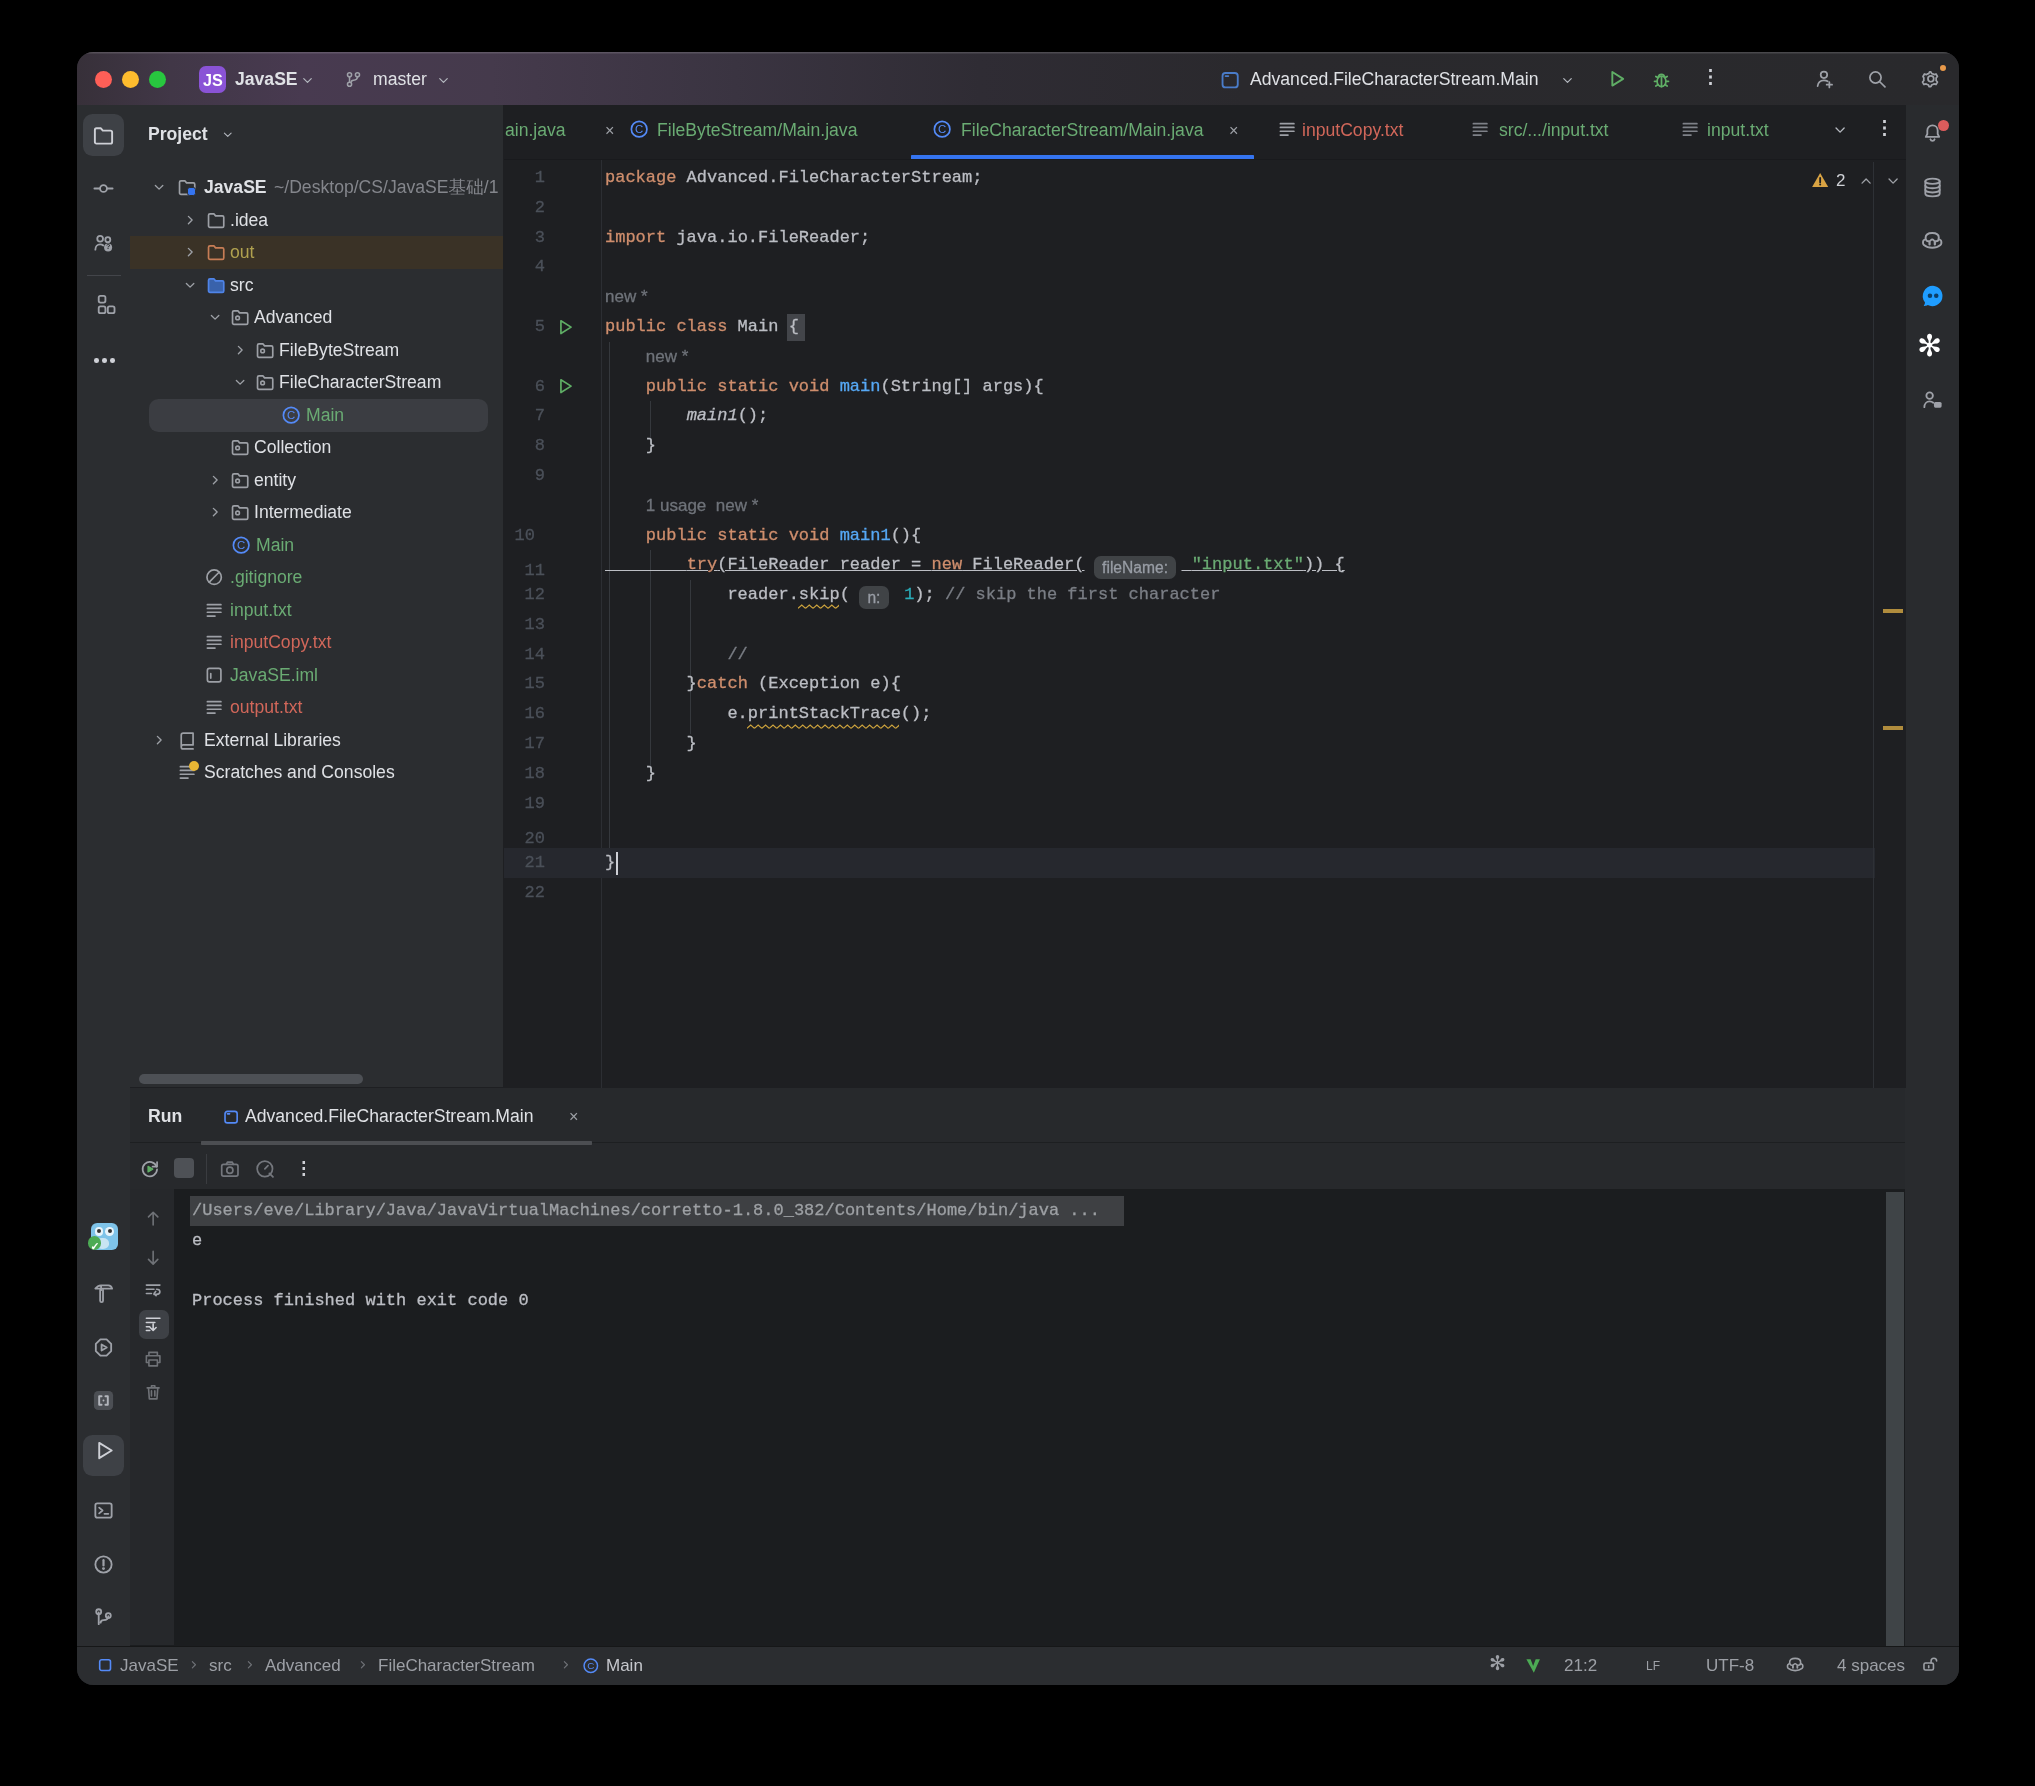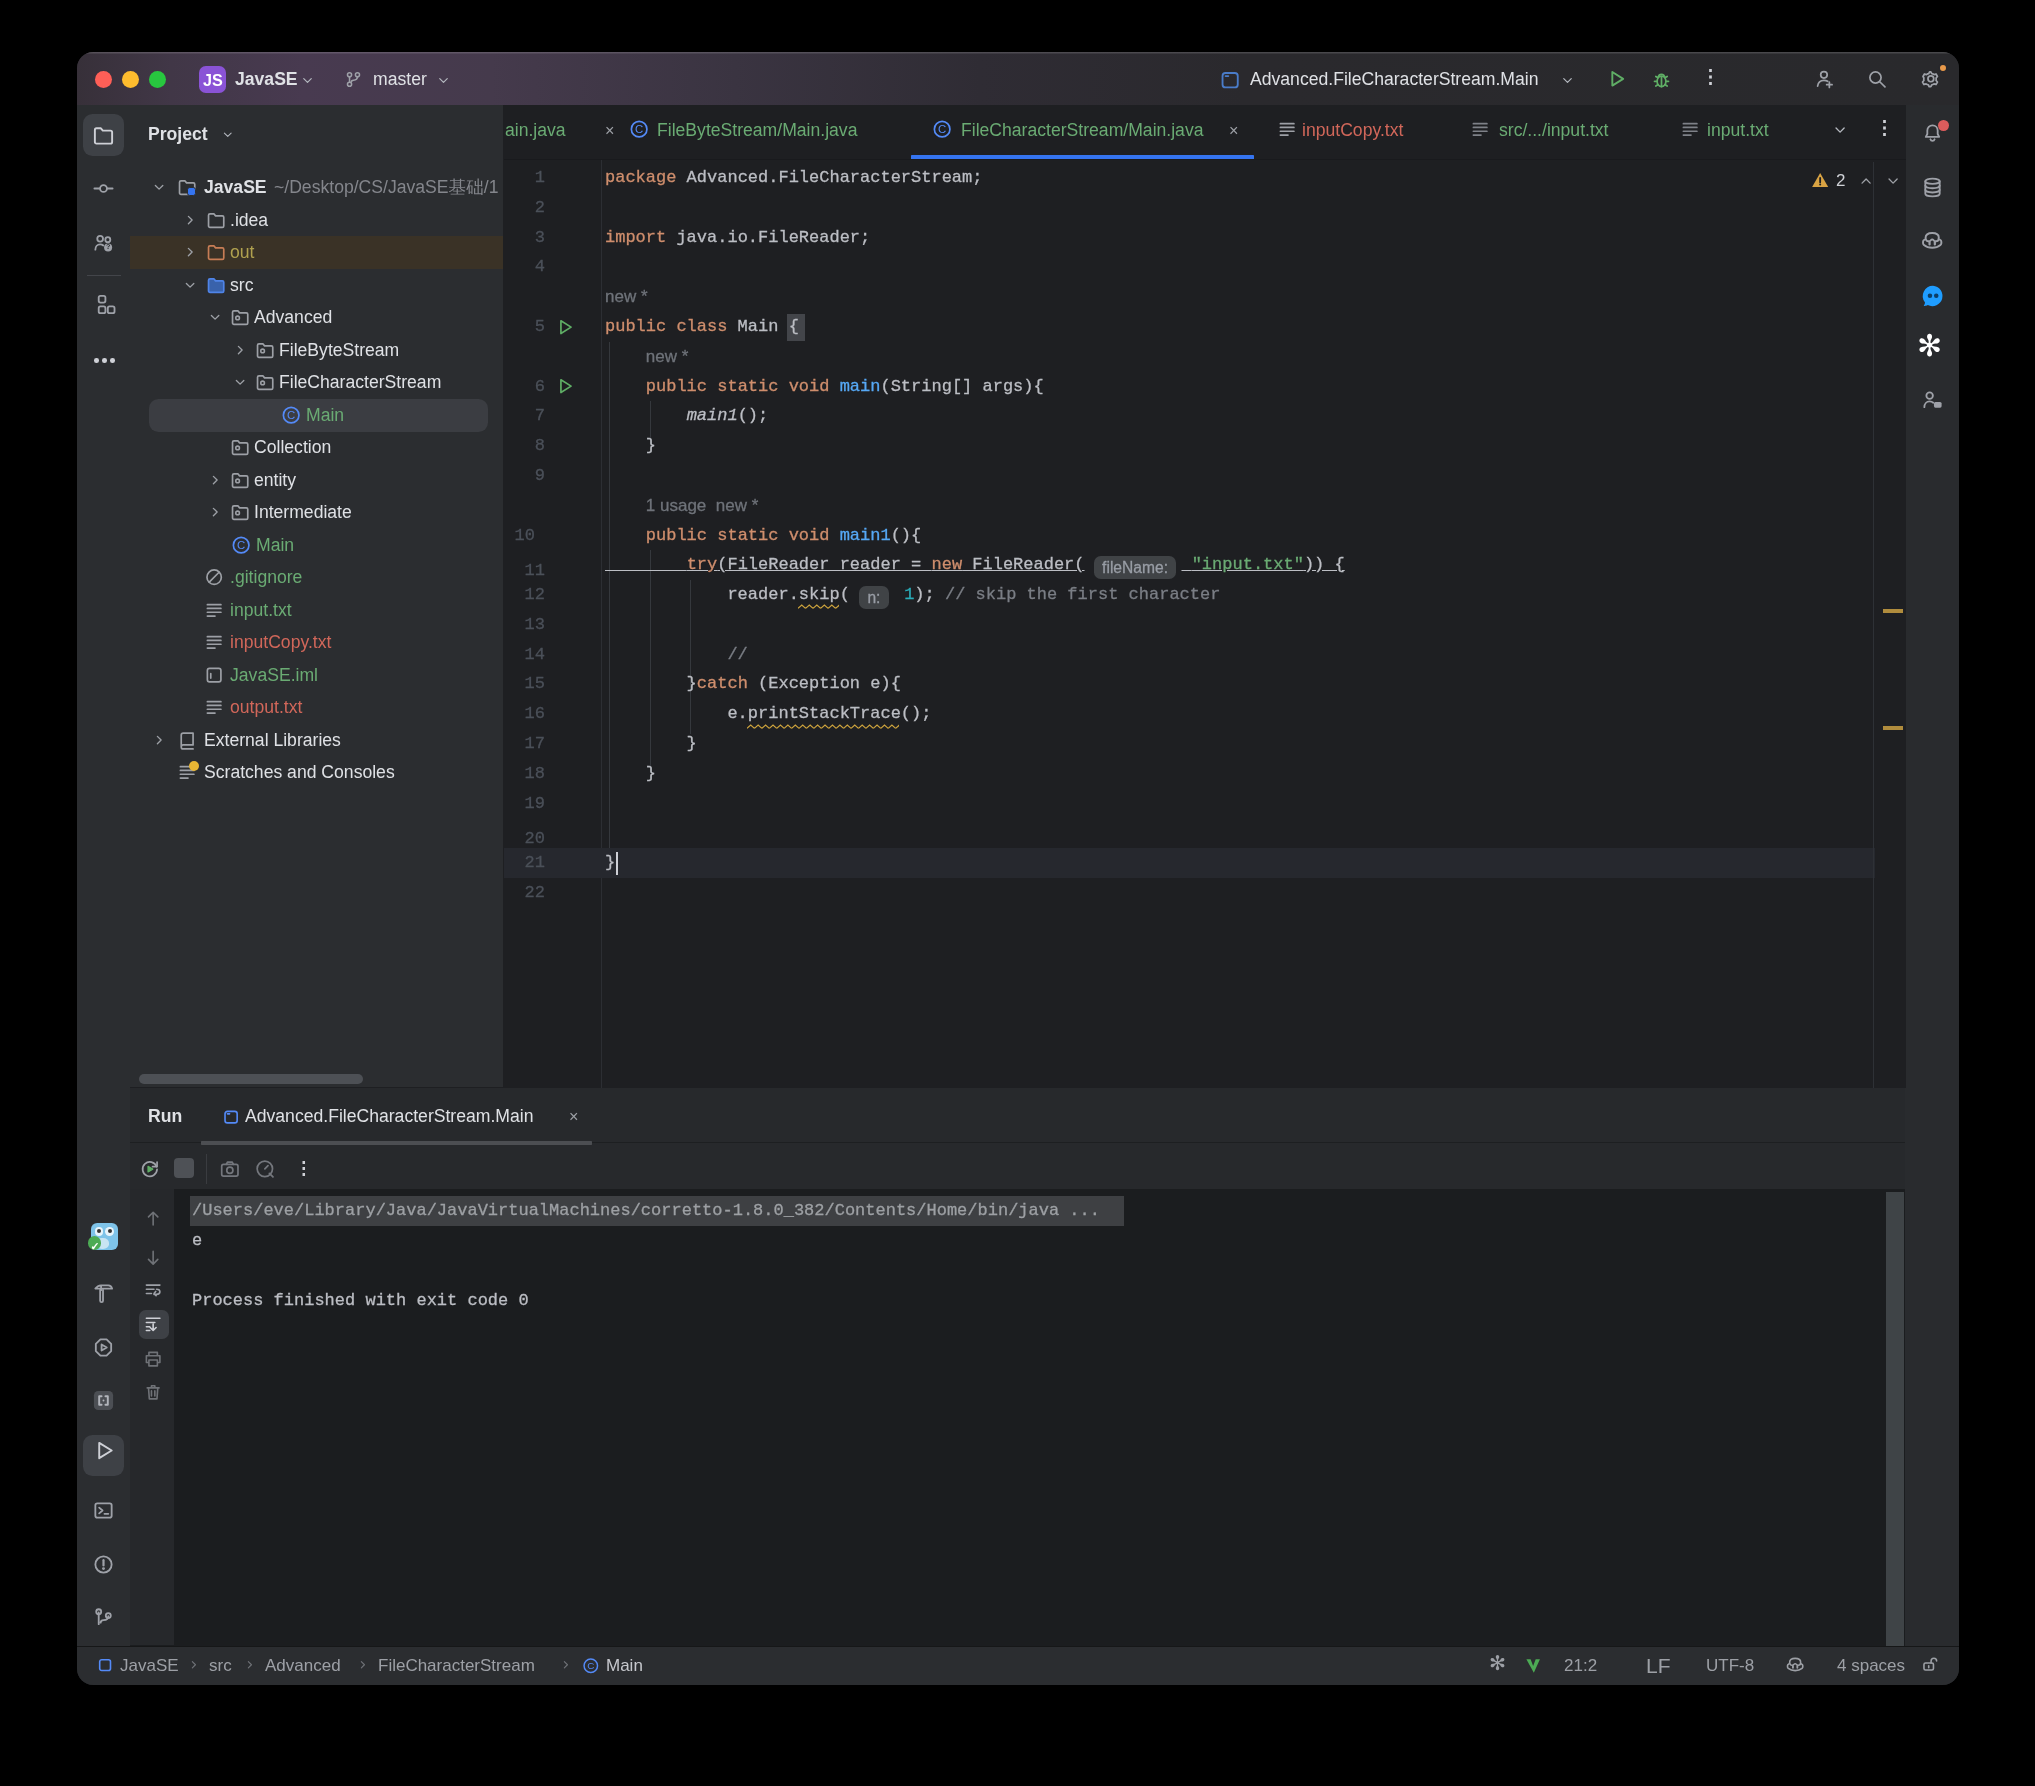--- a/index.html
+++ b/index.html
@@ -473,21 +473,21 @@
 <svg class="i" style="left:505px;top:1605px;" width="17.6" height="17.6" viewBox="0 0 24 24">
       <circle cx="12" cy="12" r="9.2" style="stroke:#548af7;stroke-width:2"></circle>
       <text x="12" y="16.8" font-size="13.5" text-anchor="middle" font-family="Liberation Sans" style="fill:#548af7;stroke:none">C</text>
     </svg>
 <div class="t" style="left:529px;top:1604px;color:#c6c8cd;font-size:17px;">Main</div>
 <div class="t" style="left:1412px;top:1601px;font-size:20.3px;color:#9da0a6;">✻</div>
 <svg class="i" style="left:1446px;top:1603px;" width="20.3" height="20.3" viewBox="0 0 24 24">
       <path d="M4 5h5l3 8 3-8h5l-7.2 16z" style="fill:#4cab54;stroke:none"></path>
     </svg>
 <div class="t" style="left:1487px;top:1604px;color:#9da0a6;font-size:17px;">21:2</div>
-<div class="t" style="left:1569px;top:1604px;color:#9da0a6;font-size:21px;">LF</div>
+<div class="t" style="left:1569px;top:1604px;color:#9da0a6;font-size:12px;">LF</div>
 <div class="t" style="left:1629px;top:1604px;color:#9da0a6;font-size:17px;">UTF-8</div>
 <svg class="i" style="left:1708px;top:1603px;" width="20.3" height="20.3" viewBox="0 0 24 24">
       <path d="M4.5 10.5c-.8.3-1.5 1-1.5 2v1.6c0 .7.3 1.2.9 1.7 2 1.7 5 2.7 8.1 2.7s6.1-1 8.1-2.7c.6-.5.9-1 .9-1.7v-1.6c0-1-.7-1.7-1.5-2" style="stroke:#9da0a6"></path>
       <path d="M5.5 8.5c0-2.6 2-4.5 6.5-4.5s6.5 1.9 6.5 4.5c0 2.2-1.2 3.6-2.8 3.6-1.1 0-2-.4-2.6-1.3-.5-.7-1.7-.7-2.2 0-.6.9-1.5 1.3-2.6 1.3-1.6 0-2.8-1.4-2.8-3.6z" style="stroke:#9da0a6"></path>
       <path d="M9.4 12.9v2.3M14.6 12.9v2.3" style="stroke:#9da0a6;stroke-width:2.2"></path>
     </svg>
 <div class="t" style="left:1760px;top:1604px;color:#9da0a6;font-size:17px;">4 spaces</div>
 <svg class="i" style="left:1843px;top:1603px;" width="19" height="19" viewBox="0 0 24 24">
       <rect x="5" y="10" width="12" height="9" rx="2" style="stroke:#9da0a6;stroke-width:2"></rect>
       <path d="M14 10V7.5a3.5 3.5 0 017 0" style="stroke:#9da0a6;stroke-width:2"></path>

